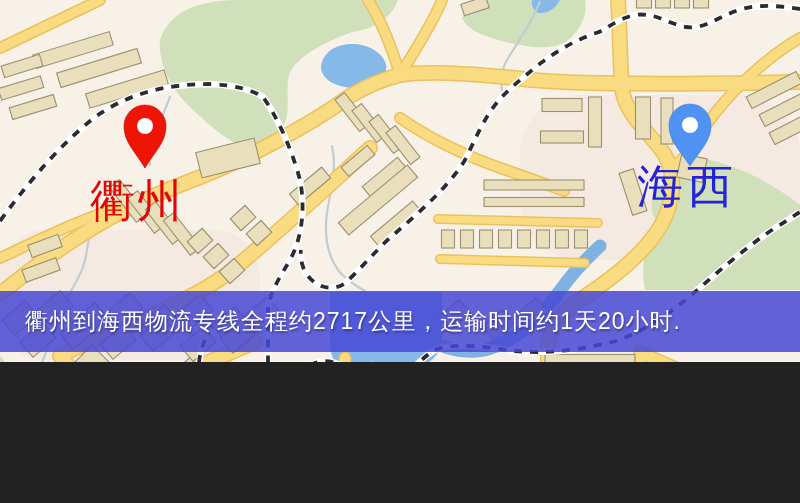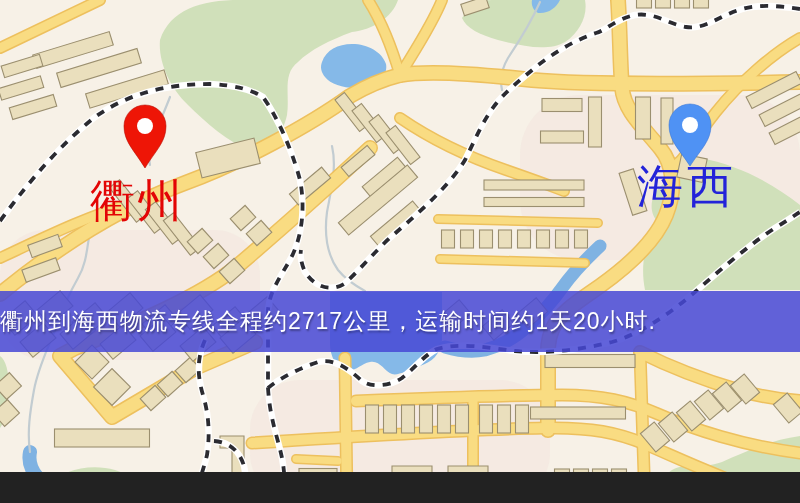--- a/index.html
+++ b/index.html
@@ -1,16 +1,16 @@
 <!DOCTYPE html>
 <html style="--background: #f7f1e7; --banner-bg: rgba(70,72,213,0.85); --banner-text: #ffffff; --origin-pin: #ee1506; --origin-label: #e30505; --dest-pin: #4f92f4; --dest-label: #2323d9; --road-fill: #f9dc82; --road-casing: #edc05e; --railway-dark: #2b2b31; --water: #85b9e8; --river: #7fb2e2; --park: #d0e0ba; --building-fill: #eadfbd; --building-stroke: #9b8f6f; --stream: #c2ccd1;"><head>
 <meta charset="utf-8">
 <style>
   html,body{margin:0;padding:0;background:#222;}
-  #screen{position:relative;width:800px;height:472px;overflow:hidden;
+  #screen{position:relative;width:800px;height:362px;overflow:hidden;
           font-family:"Liberation Sans",sans-serif;background:var(--background,#f7f1e7);}
   #screen svg{position:absolute;left:0;top:0;}
 
   
   .park{fill:var(--park);stroke:none;}
   .tint{fill:#f2e3dc;opacity:.45;}
   .wtr{fill:var(--water);stroke:none;}
   .riv{stroke:var(--river);fill:none;stroke-linecap:round;}
   .stm{stroke:var(--stream);fill:none;stroke-width:2.2;stroke-linecap:round;}
   .road-c use{stroke:var(--road-casing);fill:none;stroke-linecap:round;stroke-linejoin:round;}
@@ -19,21 +19,21 @@
   .rail-d use{stroke:var(--railway-dark);fill:none;stroke-width:3.8;stroke-dasharray:8 8;}
   .bld{fill:var(--building-fill);stroke:var(--building-stroke);stroke-width:1.1;}
 
   .map-label{position:absolute;line-height:1;font-family:"Liberation Serif",serif;
              font-weight:400;white-space:nowrap;user-select:none;}
   #origin-label{left:90px;top:179px;font-size:45px;letter-spacing:2px;color:var(--origin-label);}
   #dest-label{left:637px;top:164px;font-size:46px;letter-spacing:4px;color:var(--dest-label);}
 
   #route-banner{position:absolute;left:0;top:291px;width:800px;height:61px;
                 background:var(--banner-bg);display:flex;align-items:center;z-index:5;}
-  #route-banner span{color:var(--banner-text);font-size:23px;
+  #route-banner span{color:var(--banner-text);font-size:23px;padding-left:25px;
                      letter-spacing:1px;text-shadow:1px 2px 2px rgba(0,0,0,.35);
                      font-family:"Liberation Sans",sans-serif;}
 </style>
 </head>
 <body>
 
 <div id="screen">
 
   <svg width="800" height="503" viewBox="0 0 800 503">
     <defs>

